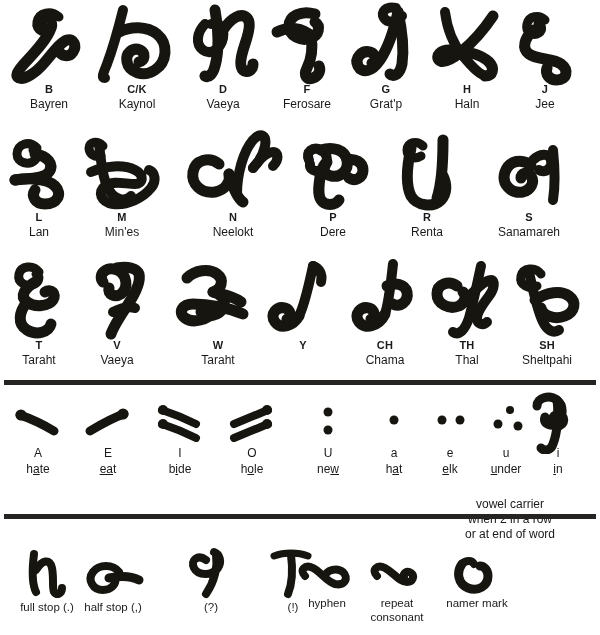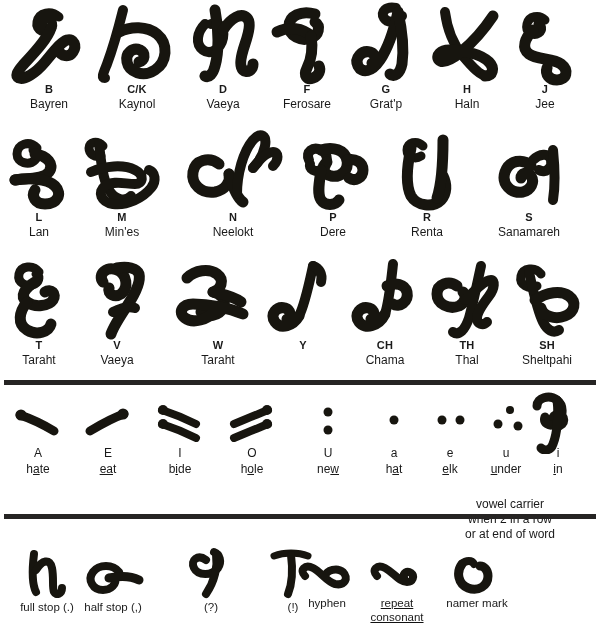--- a/index.html
+++ b/index.html
@@ -487,21 +487,21 @@
     <div class="pcell" style="left:272px;top:552px;width:110px;">
       <div class="pglyph" style="height:44px;">
         <svg width="80" height="40" viewBox="0 0 80 40">
           <path class="ink" stroke-width="8" d="M18 20 C12 14 18 8 26 12 C34 16 40 26 48 28 C58 30 62 22 56 16
                C50 11 40 14 38 20"></path>
         </svg>
       </div>
       <div class="plabel">hyphen</div>
     </div>
 
-    <div class="pcell" style="left:342px;top:552px;width:110px;text-decoration:underline;">
+    <div class="pcell" style="left:342px;top:552px;width:110px;">
       <div class="pglyph" style="height:44px;">
         <svg width="80" height="40" viewBox="0 0 80 40">
           <path class="ink" stroke-width="8" d="M20 20 C14 14 20 8 28 12 C36 16 42 26 50 26 C56 26 58 20 54 17
                C50 14 46 17 47 21"></path>
         </svg>
       </div>
       <div class="plabel">repeat</div>
       <div class="plabel">consonant</div>
     </div>
 

